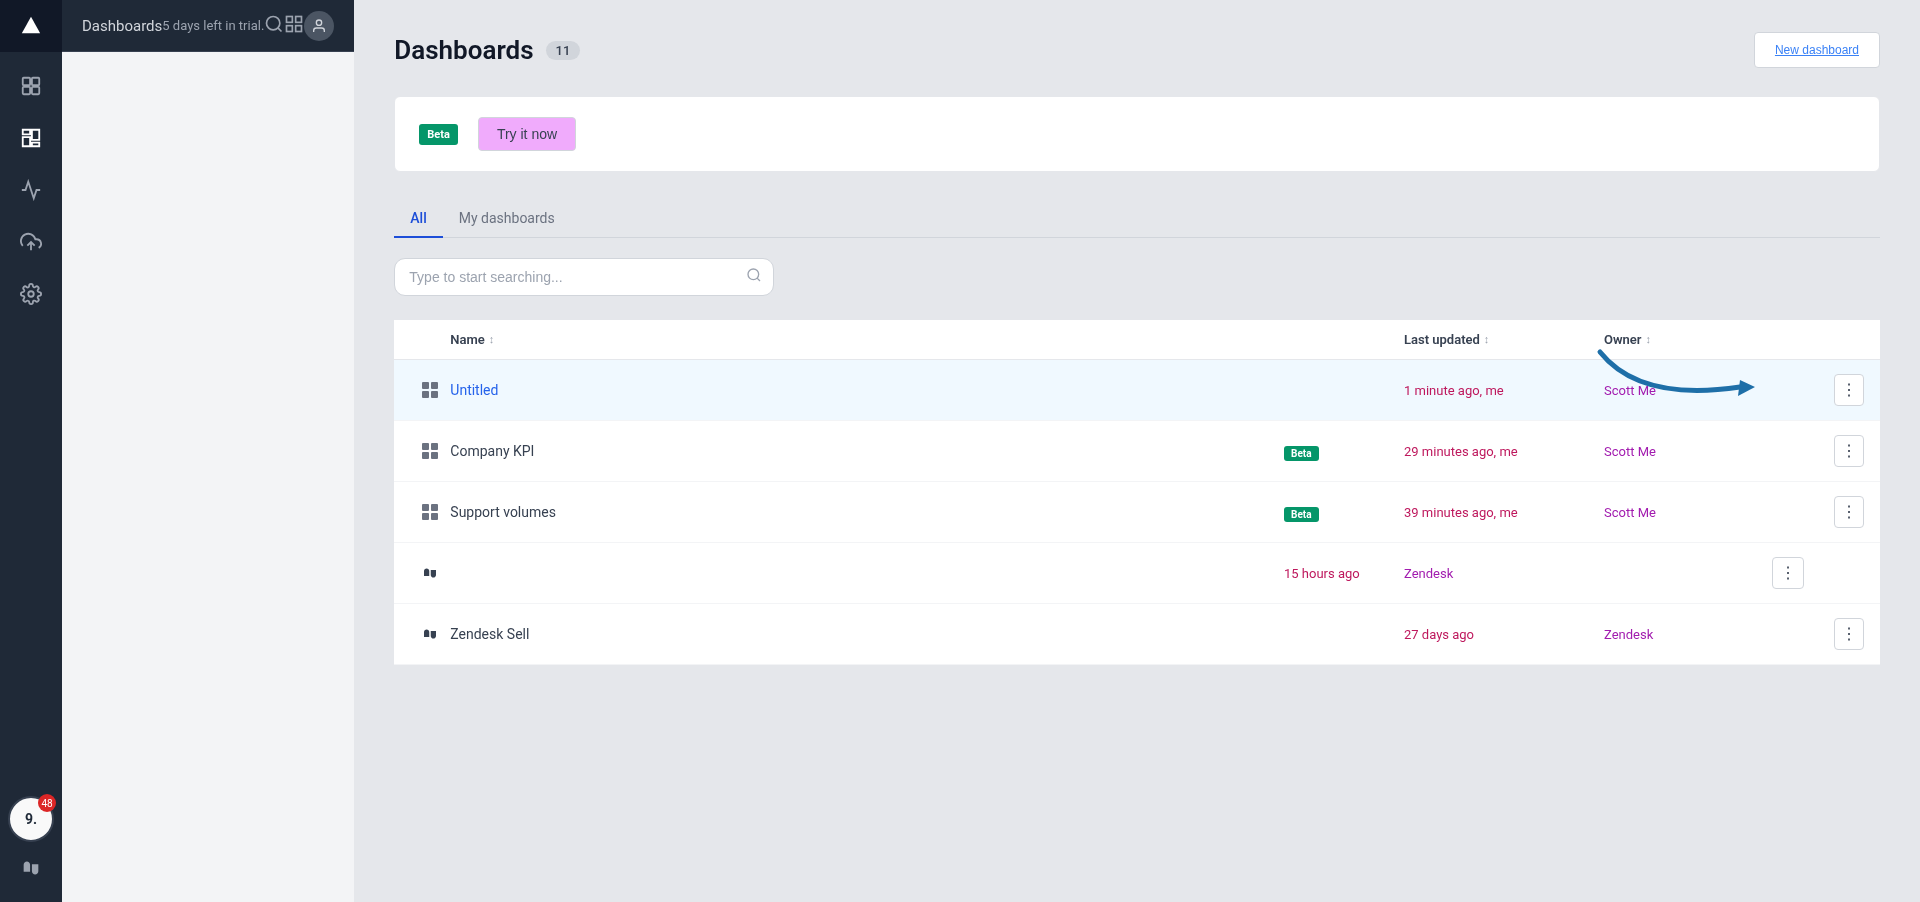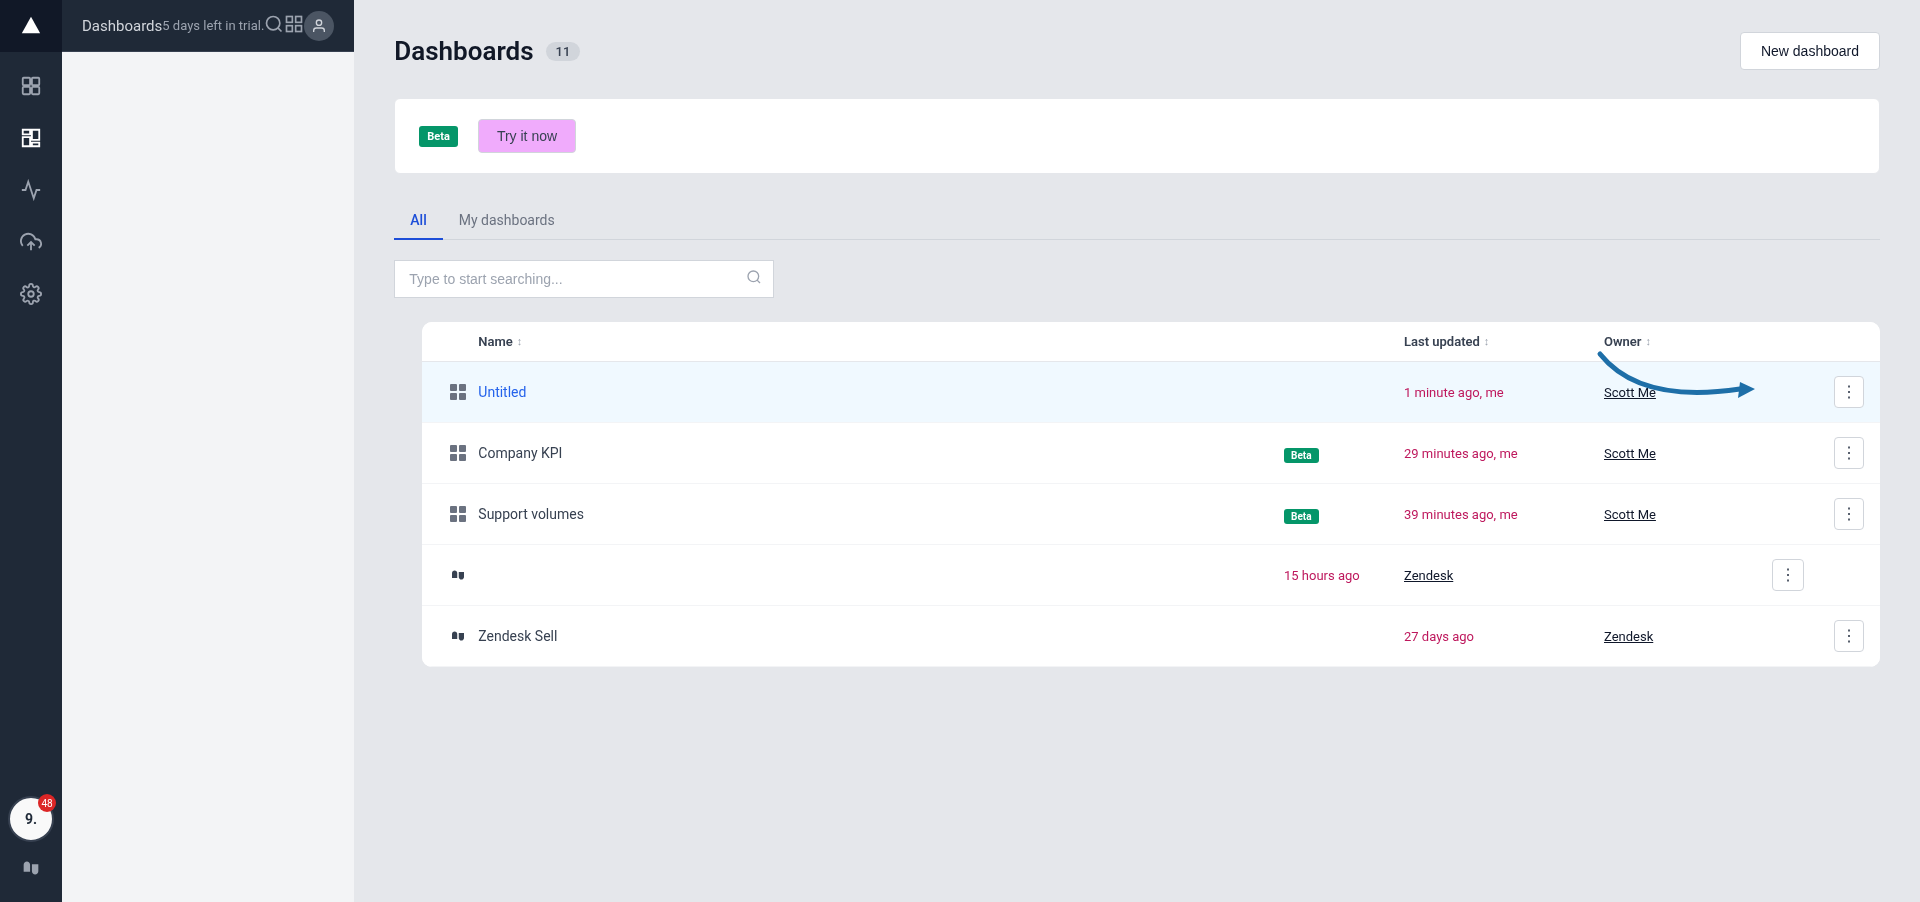--- a/index.html
+++ b/index.html
@@ -174,24 +174,25 @@
       border-radius: 12px;
       padding: 2px 10px;
       font-size: 13px;
       font-weight: 500;
     }
     .new-dashboard-btn {
       background: white;
       border: 1px solid #d1d5db;
       border-radius: 4px;
       padding: 10px 20px;
-      font-size: 14px;
-      color: #0f172a;
+      font-size: 12px;
+      color: #3b82f6;
       cursor: pointer;
       font-weight: 500;
+      text-decoration: underline;
     }
 
     
     .beta-banner {
       background: white;
       border-radius: 6px;
       padding: 20px 24px;
       display: flex;
       align-items: center;
       gap: 20px;
@@ -260,42 +261,41 @@
     
     .search-container {
       position: relative;
       width: 380px;
       margin-bottom: 24px;
     }
     .search-input {
       width: 100%;
       padding: 10px 40px 10px 14px;
       border: 1px solid #d1d5db;
-      border-radius: 0;
+      border-radius: 11px;
       font-size: 14px;
       color: #c2410c;
       background: white;
       outline: none;
     }
     .search-input::placeholder { color: #9ca3af; }
     .search-icon-pos {
       position: absolute;
       right: 12px;
       top: 50%;
       transform: translateY(-50%);
       color: #9ca3af;
     }
 
     
     .table-container {
       background: white;
-      border-radius: 10px;
+      border-radius: 0;
       overflow: hidden;
       position: relative;
-      margin-left: 28px;
     }
     .table-header {
       display: grid;
       grid-template-columns: 40px 1fr 120px 200px 200px 60px;
       padding: 12px 16px;
       border-bottom: 1px solid #e5e7eb;
       background: white;
     }
     .table-header-cell {
       font-size: 13px;
@@ -342,22 +342,21 @@
       padding: 2px 7px;
       border-radius: 3px;
     }
 
     .row-updated {
       font-size: 13px;
       color: #be185d;
     }
     .row-owner {
       font-size: 13px;
-      color: #0f172a;
-      text-decoration: underline;
+      color: #a21caf;
     }
 
     .row-actions {
       display: flex;
       align-items: center;
       gap: 8px;
       justify-content: flex-end;
     }
 
     .edit-link {

